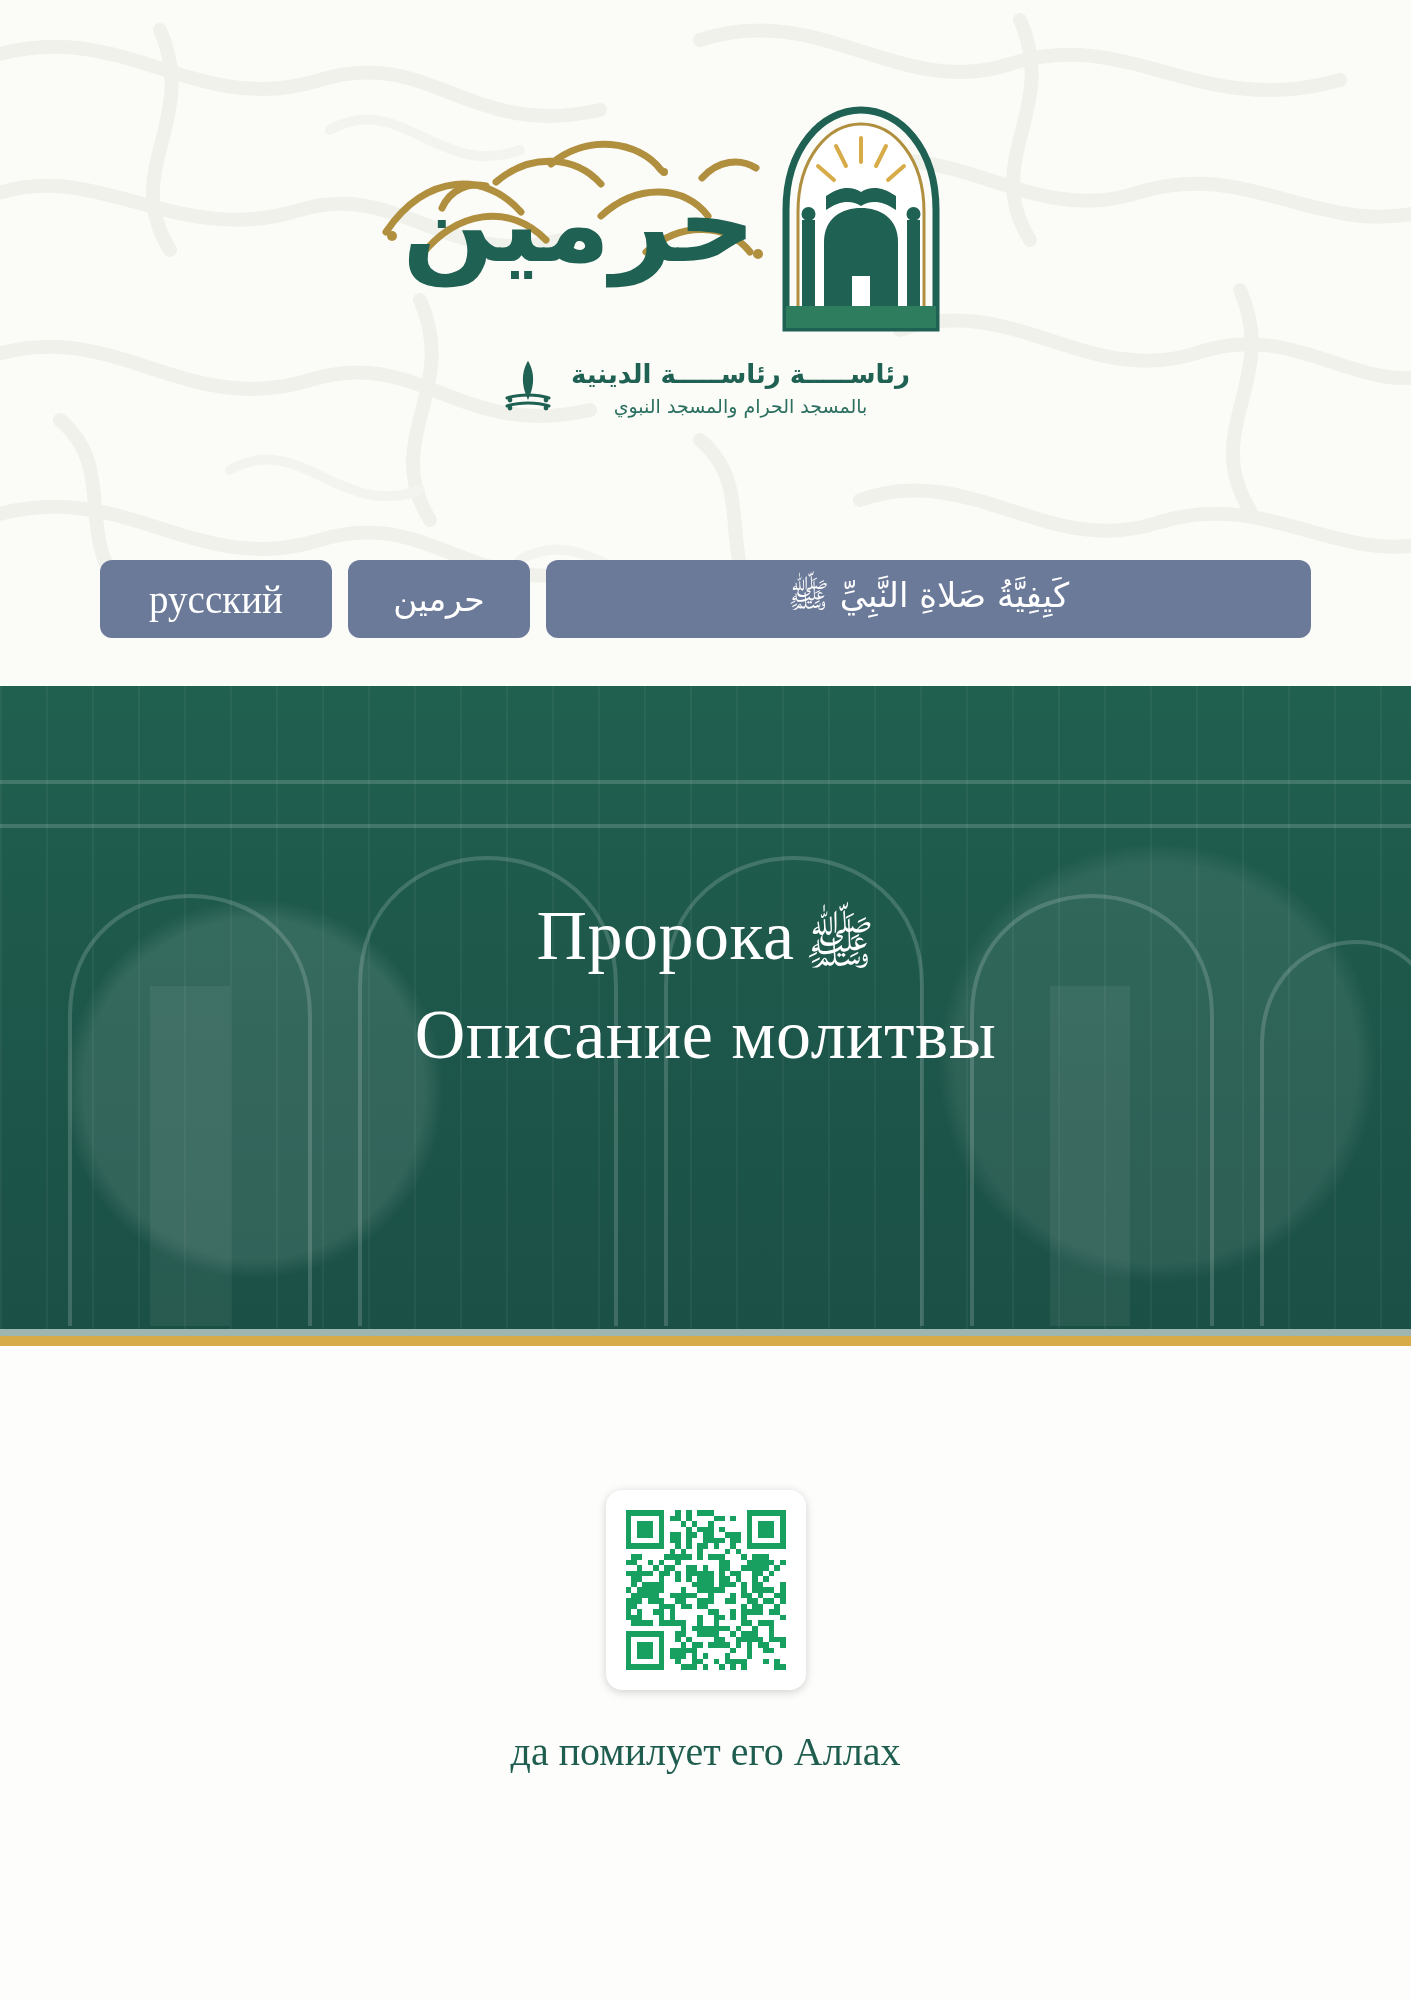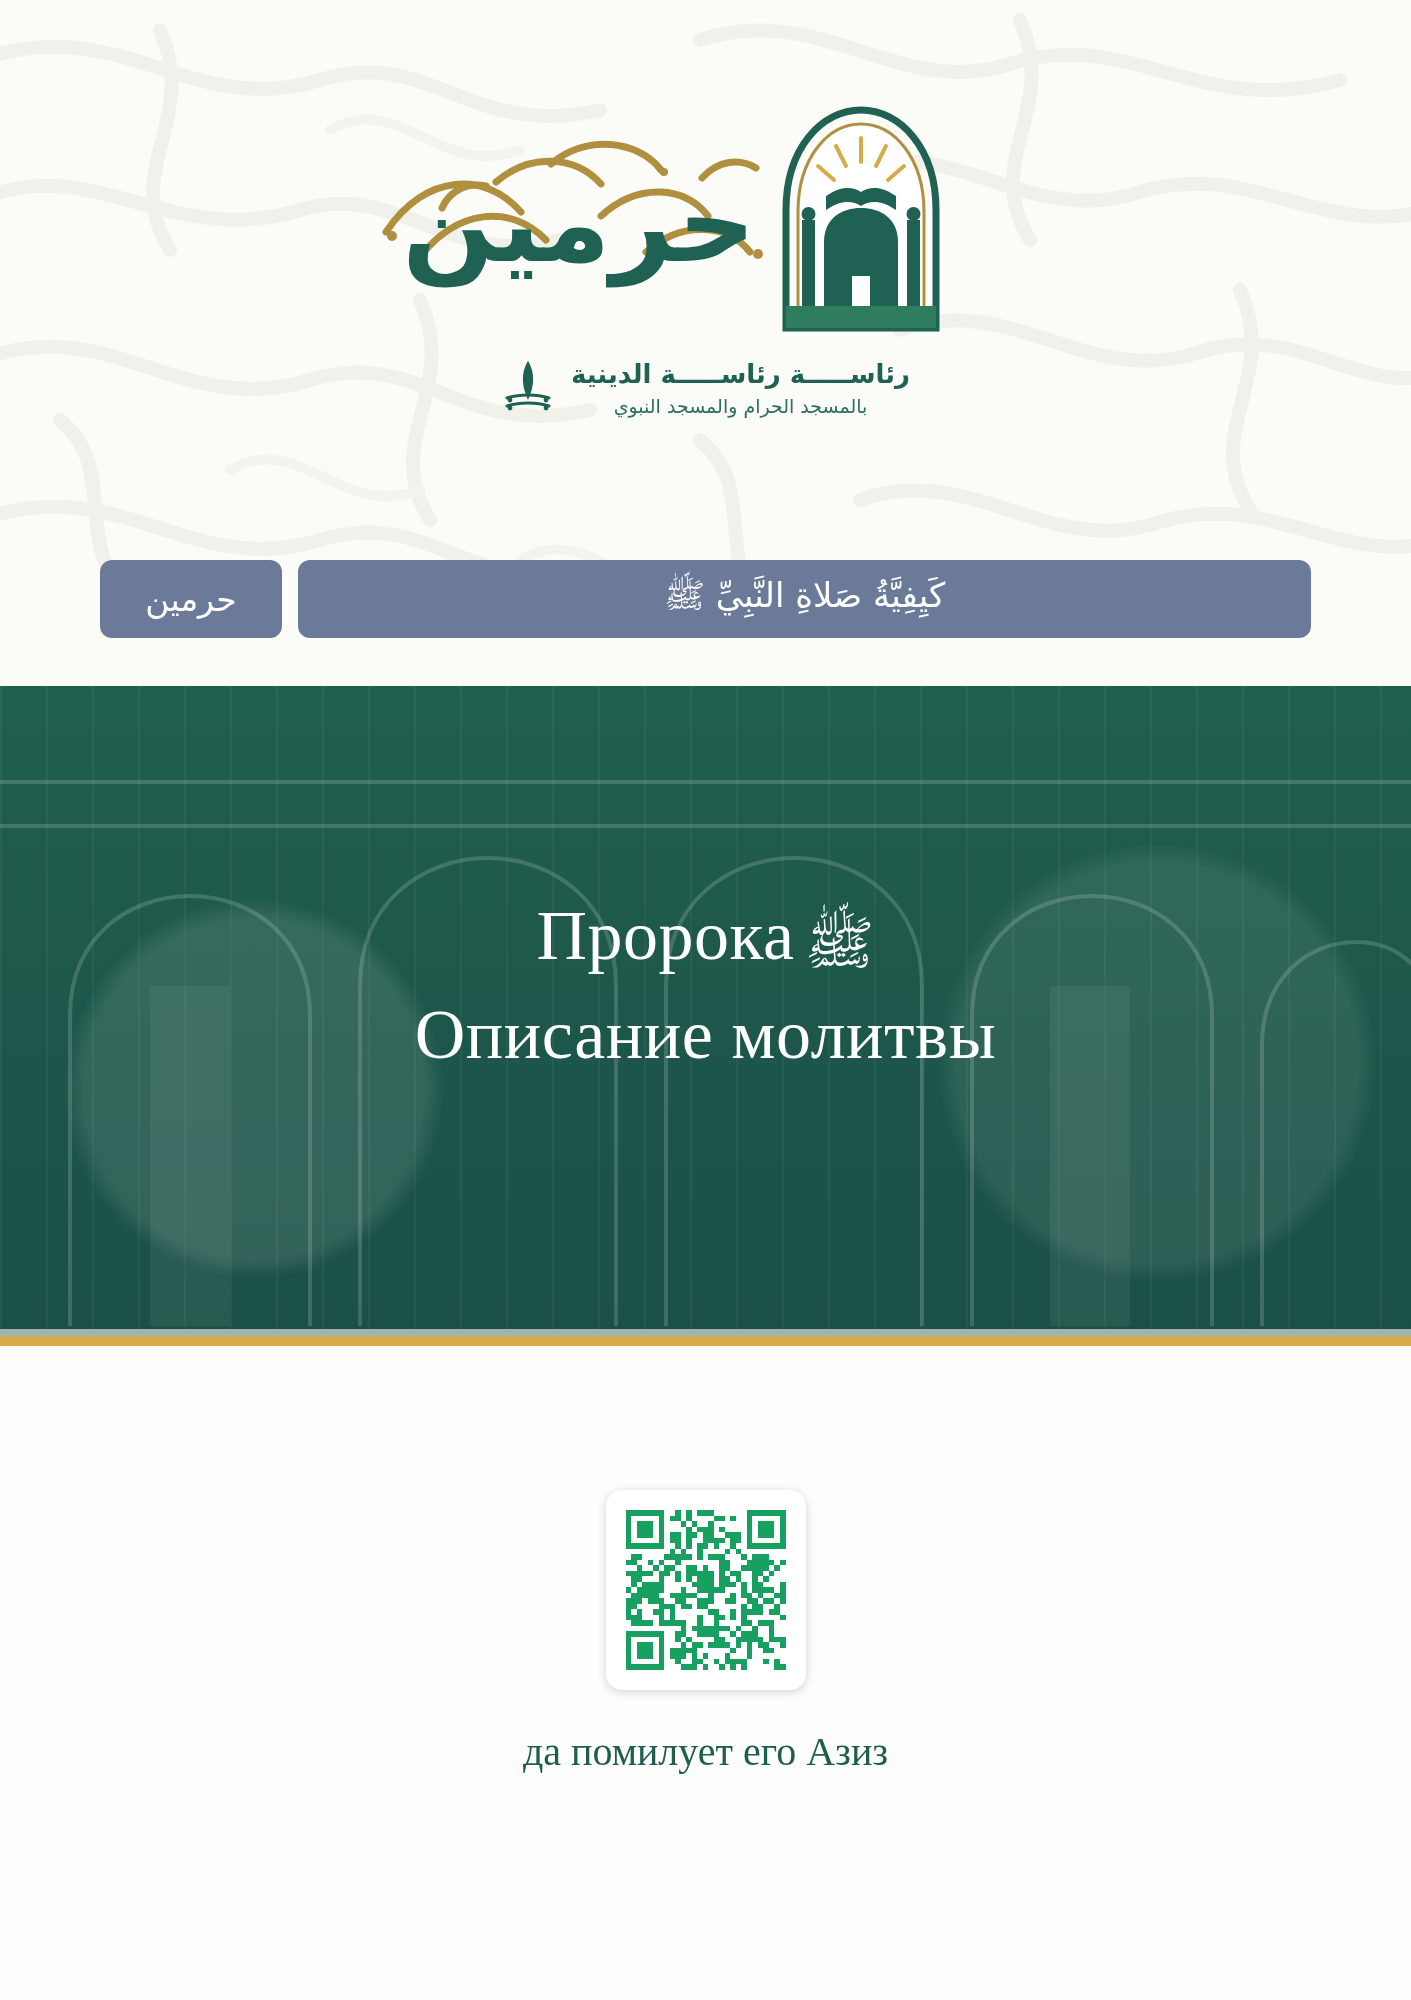--- a/index.html
+++ b/index.html
@@ -386,20 +386,21 @@
           <circle cx="9" cy="44" r="2.4"></circle>
           <circle cx="45" cy="44" r="2.4"></circle>
           <circle cx="9" cy="52" r="2.4"></circle>
           <circle cx="45" cy="52" r="2.4"></circle>
         </g>
       </svg>
     </div>
   </div>
 
   <div class="tag-row">
+    <div class="tag tag-ru">русский</div>
     <div class="tag tag-ar-lang">حرمين</div>
     <div class="tag tag-title-ar">كَيِفِيَّةُ صَلاةِ النَّبِيِّ ﷺ</div>
   </div>
 
   <div class="hero-rule-top"></div>
   <div class="hero-rule-top-inner"></div>
 
   <div class="hero">
     <svg class="hero-arches" viewBox="0 0 1411 650" preserveAspectRatio="none" aria-hidden="true">
       <g fill="none" stroke="#ffffff" stroke-width="4">
@@ -1268,16 +1269,16 @@
         <i style="background: transparent;"></i>
         <i style="background: transparent;"></i>
         <i style="background: transparent;"></i>
         <i style="background: transparent;"></i>
         <i style="background: rgb(23, 160, 95);"></i>
         <i style="background: rgb(23, 160, 95);"></i>
       </div>
   </div>
 
   <div class="author">
-    <div class="author-line3">да помилует его Азиз</div>
+    <div class="author-line3">да помилует его Аллах</div>
   </div>
 
 </div>
 
 </body></html>

